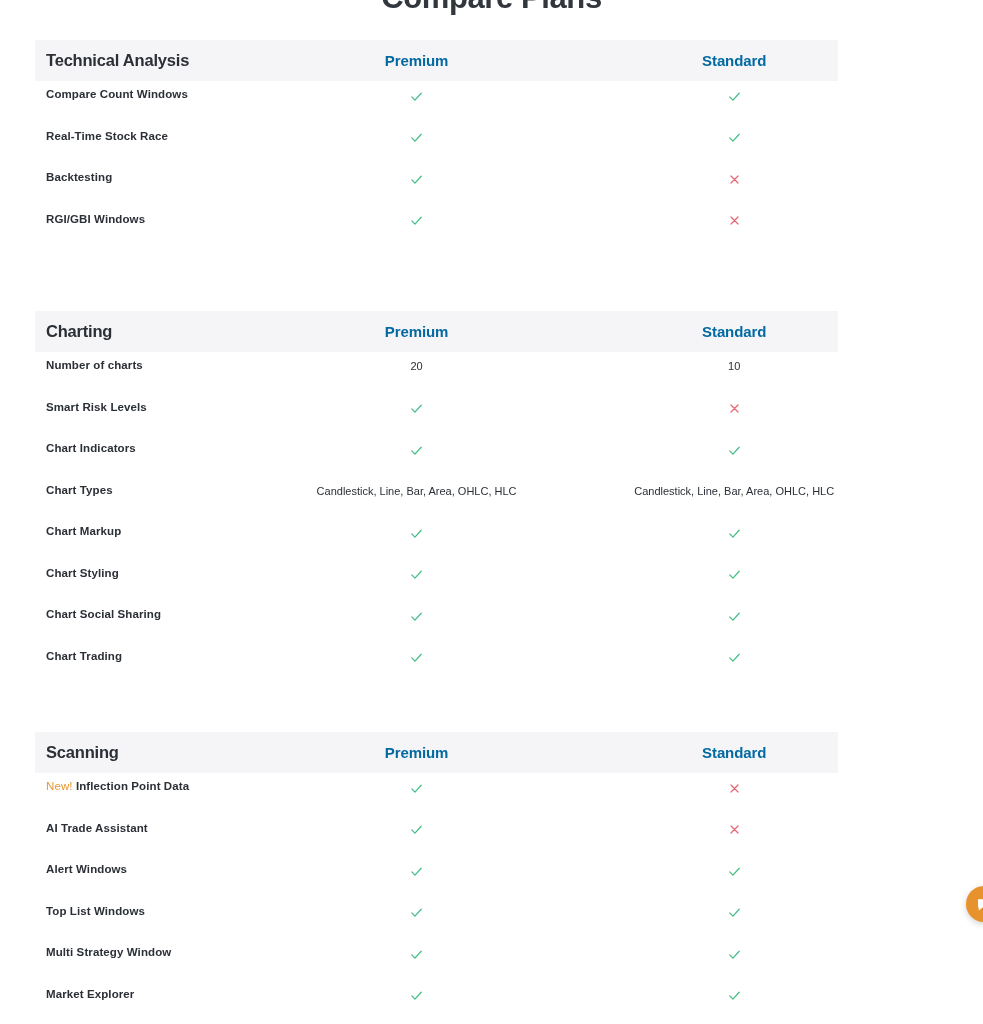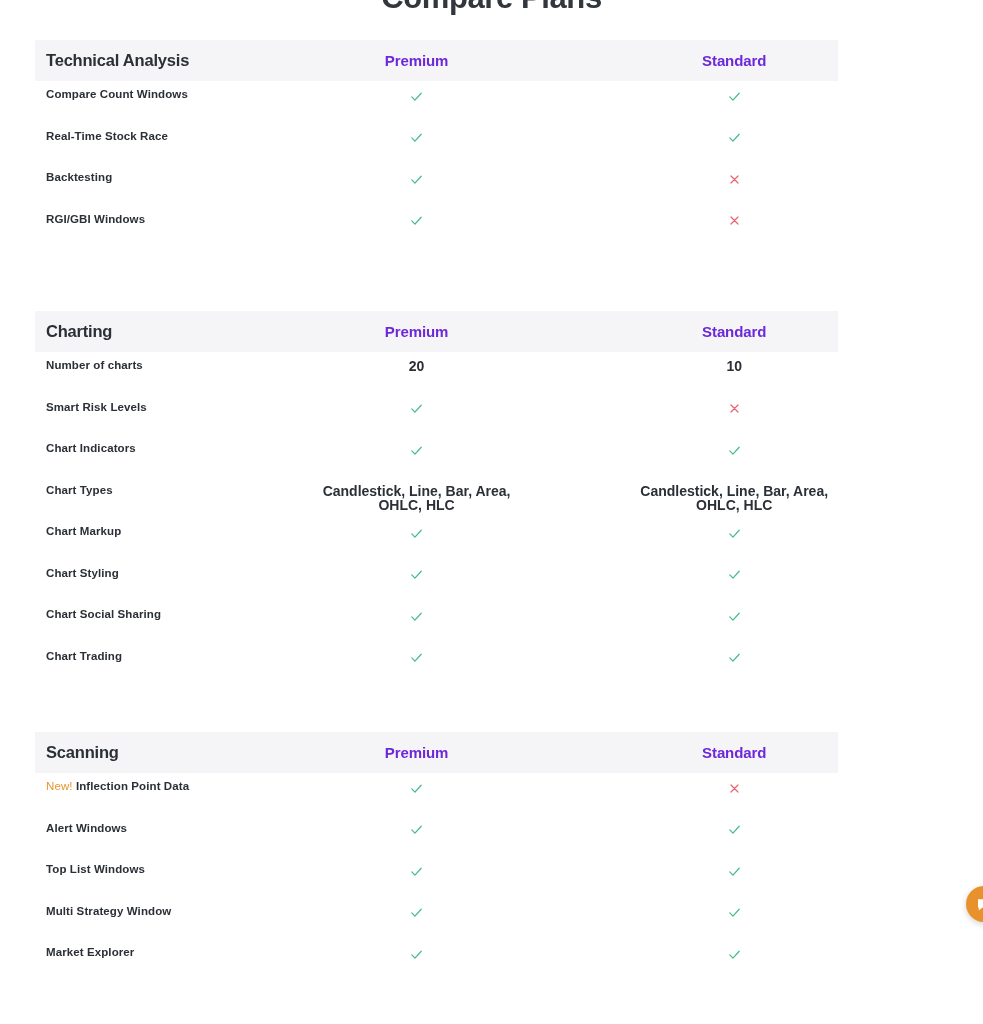--- a/index.html
+++ b/index.html
@@ -61,21 +61,21 @@
     color: #2b2f36;
     text-align: left;
   }
   .col-premium,
   .col-standard {
     width: 262px;
     text-align: center;
     font-size: 15px;
     font-weight: 700;
     letter-spacing: -0.1px;
-    color: #6d28d9;
+    color: #0369a1;
   }
   .col-premium { margin-left: 6px; }
   .col-standard { margin-left: 110px; text-align: center; }
 
   
   .rows { padding-top: 7px; }
 
   .feature-row {
     margin: 0 20px 0 35px;
     height: 41.5px;
@@ -93,22 +93,22 @@
     white-space: nowrap;
   }
   .feature-name .new-tag {
     color: #e8962f;
     font-weight: 400;
   }
 
   .cell {
     width: 262px;
     text-align: center;
-    font-size: 14px;
-    font-weight: 700;
+    font-size: 11px;
+    font-weight: 400;
     color: #2b2f36;
     line-height: 14px;
   }
   .cell-premium { margin-left: 6px; }
   .cell-standard { margin-left: 110px; }
 
   .mark { display: inline-block; vertical-align: middle; }
 
   
   .fab {
@@ -262,20 +262,29 @@
         <div class="feature-row">
           <div class="feature-name"><span class="new-tag">New!</span> <span>Inflection Point Data</span></div>
           <div class="cell cell-premium"><svg class="mark" width="15" height="15" viewBox="0 0 24 24" fill="none">
               <path d="M4.5 12.6l5 5.2L19.5 6.8" stroke="#45bd85" stroke-width="2" stroke-linecap="round" stroke-linejoin="round"></path>
             </svg></div>
           <div class="cell cell-standard"><svg class="mark" width="13" height="13" viewBox="0 0 24 24" fill="none">
               <path d="M5.5 5.5l13 13M18.5 5.5l-13 13" stroke="#e8636f" stroke-width="2.2" stroke-linecap="round"></path>
             </svg></div>
         </div>
         <div class="feature-row">
+          <div class="feature-name">AI Trade Assistant</div>
+          <div class="cell cell-premium"><svg class="mark" width="15" height="15" viewBox="0 0 24 24" fill="none">
+              <path d="M4.5 12.6l5 5.2L19.5 6.8" stroke="#45bd85" stroke-width="2" stroke-linecap="round" stroke-linejoin="round"></path>
+            </svg></div>
+          <div class="cell cell-standard"><svg class="mark" width="13" height="13" viewBox="0 0 24 24" fill="none">
+              <path d="M5.5 5.5l13 13M18.5 5.5l-13 13" stroke="#e8636f" stroke-width="2.2" stroke-linecap="round"></path>
+            </svg></div>
+        </div>
+        <div class="feature-row">
           <div class="feature-name">Alert Windows</div>
           <div class="cell cell-premium"><svg class="mark" width="15" height="15" viewBox="0 0 24 24" fill="none">
               <path d="M4.5 12.6l5 5.2L19.5 6.8" stroke="#45bd85" stroke-width="2" stroke-linecap="round" stroke-linejoin="round"></path>
             </svg></div>
           <div class="cell cell-standard"><svg class="mark" width="15" height="15" viewBox="0 0 24 24" fill="none">
               <path d="M4.5 12.6l5 5.2L19.5 6.8" stroke="#45bd85" stroke-width="2" stroke-linecap="round" stroke-linejoin="round"></path>
             </svg></div>
         </div>
         <div class="feature-row">
           <div class="feature-name">Top List Windows</div>

